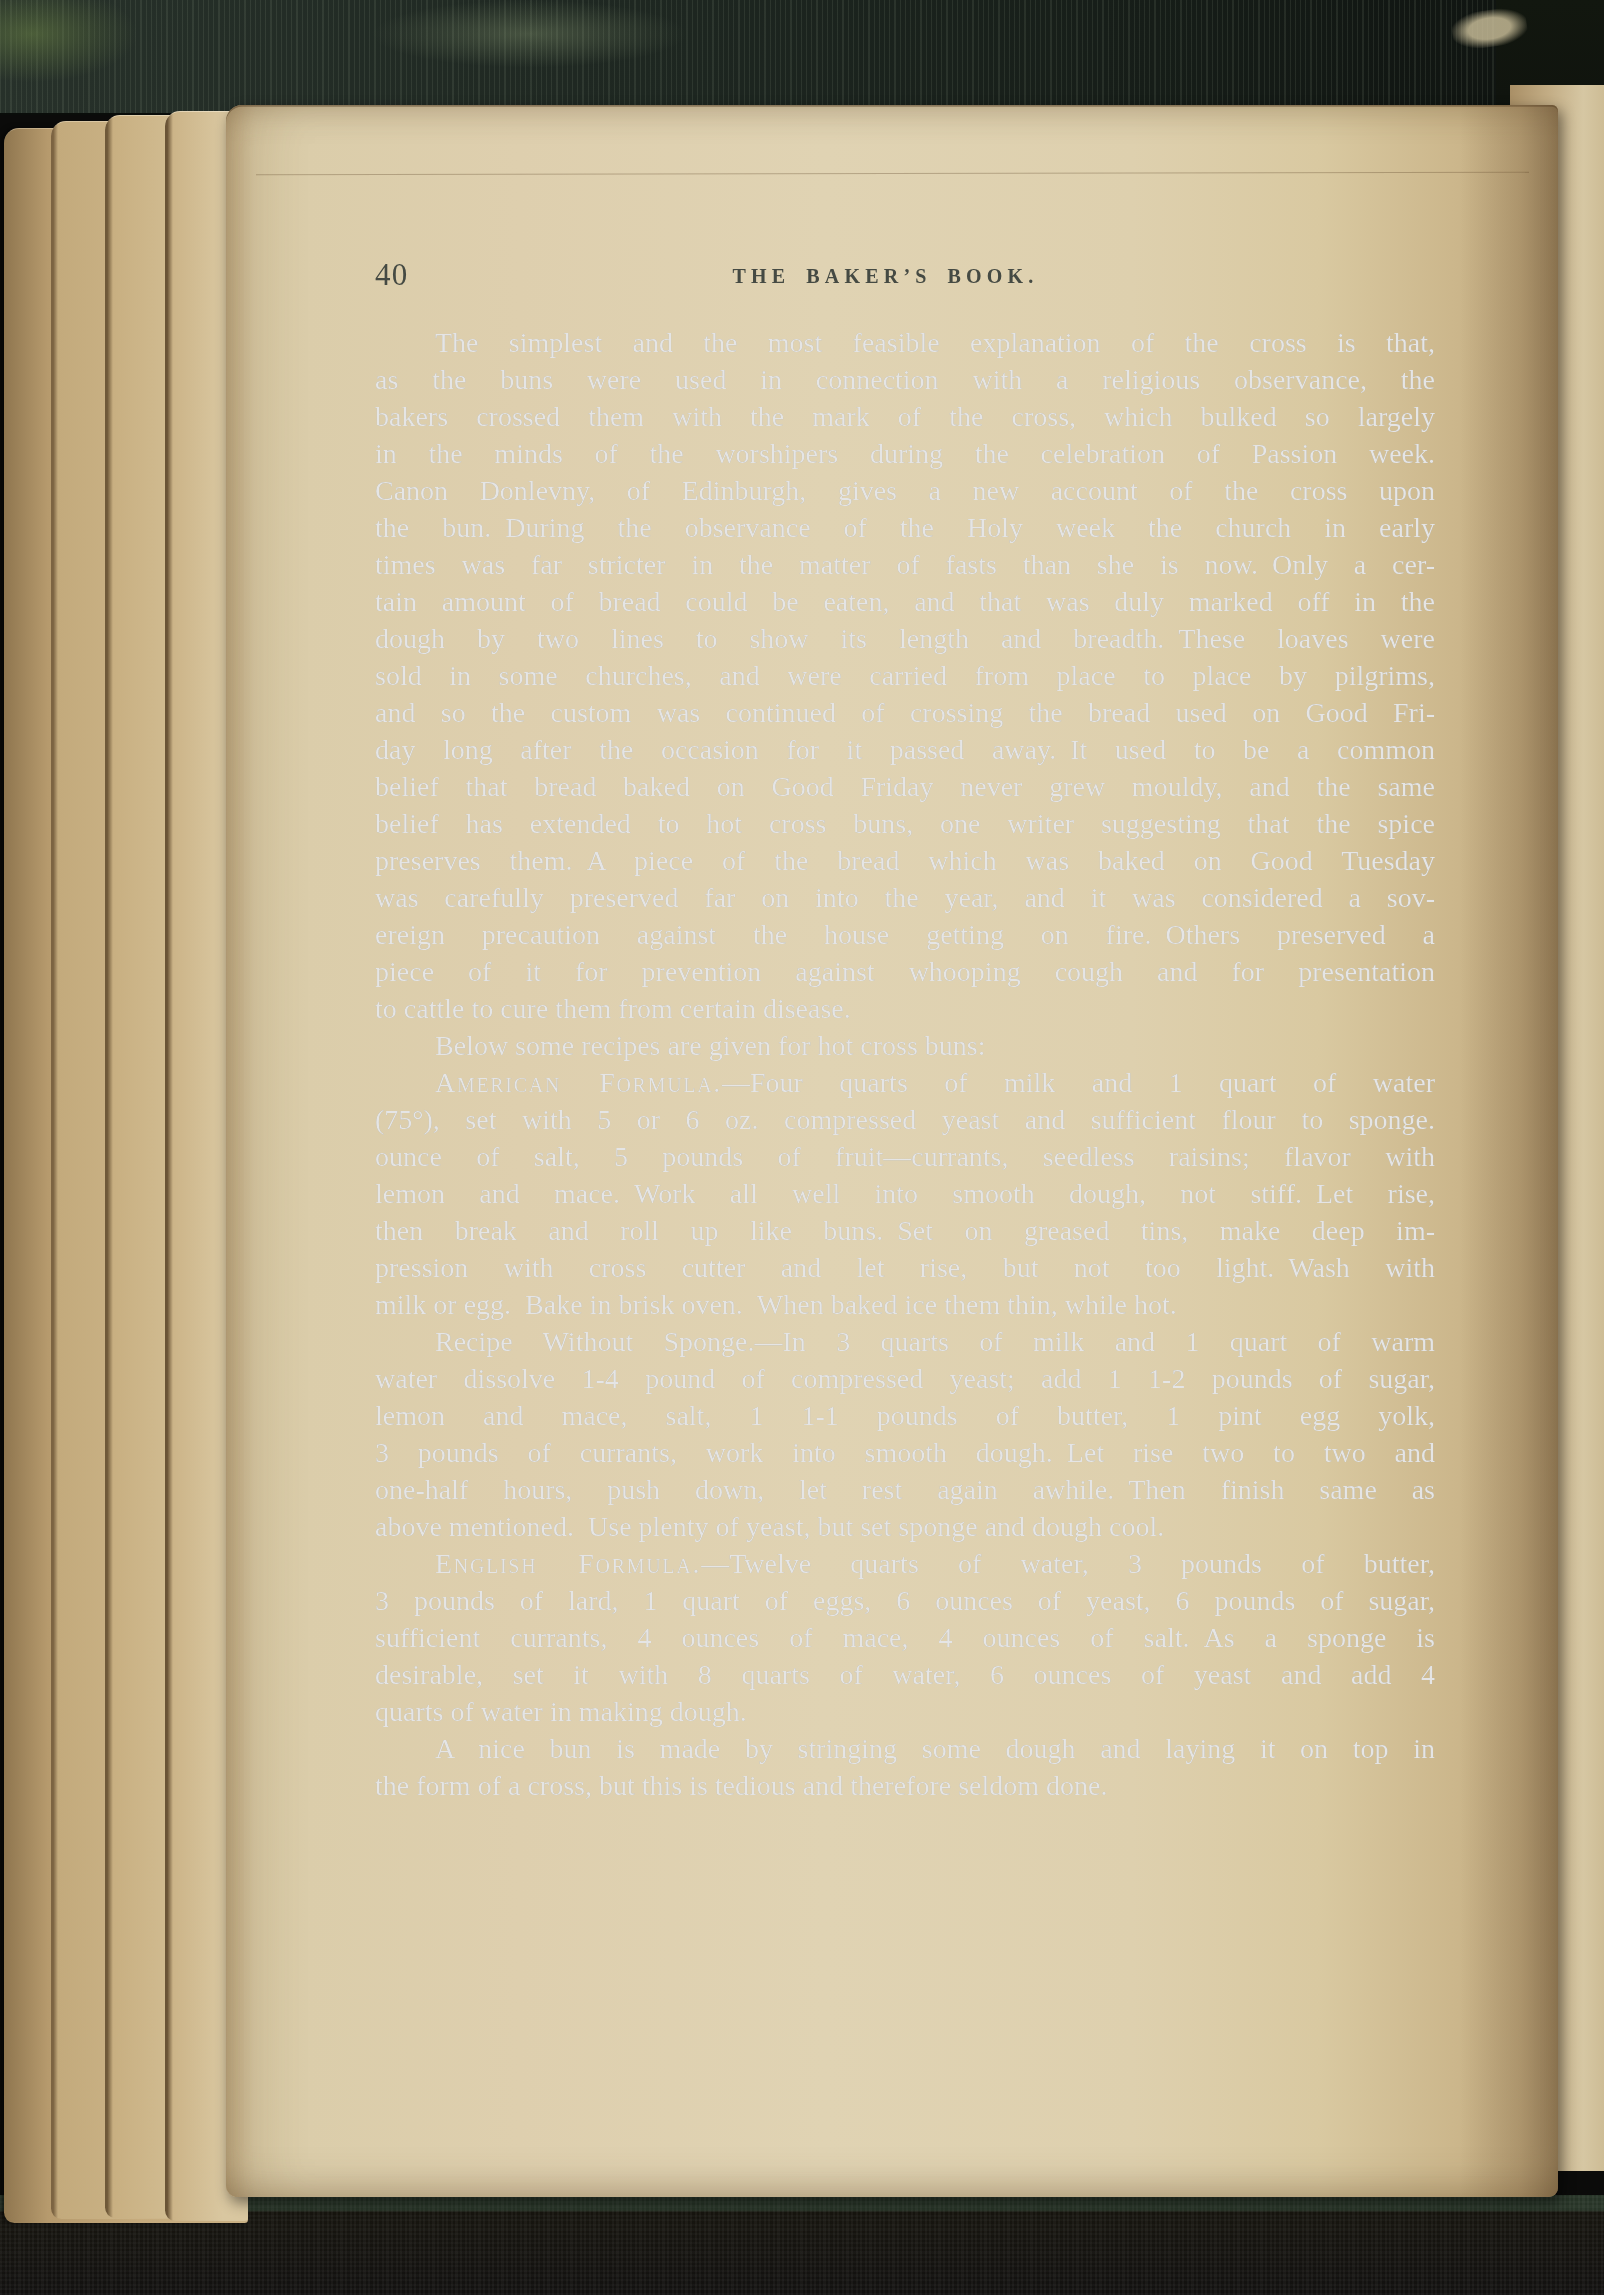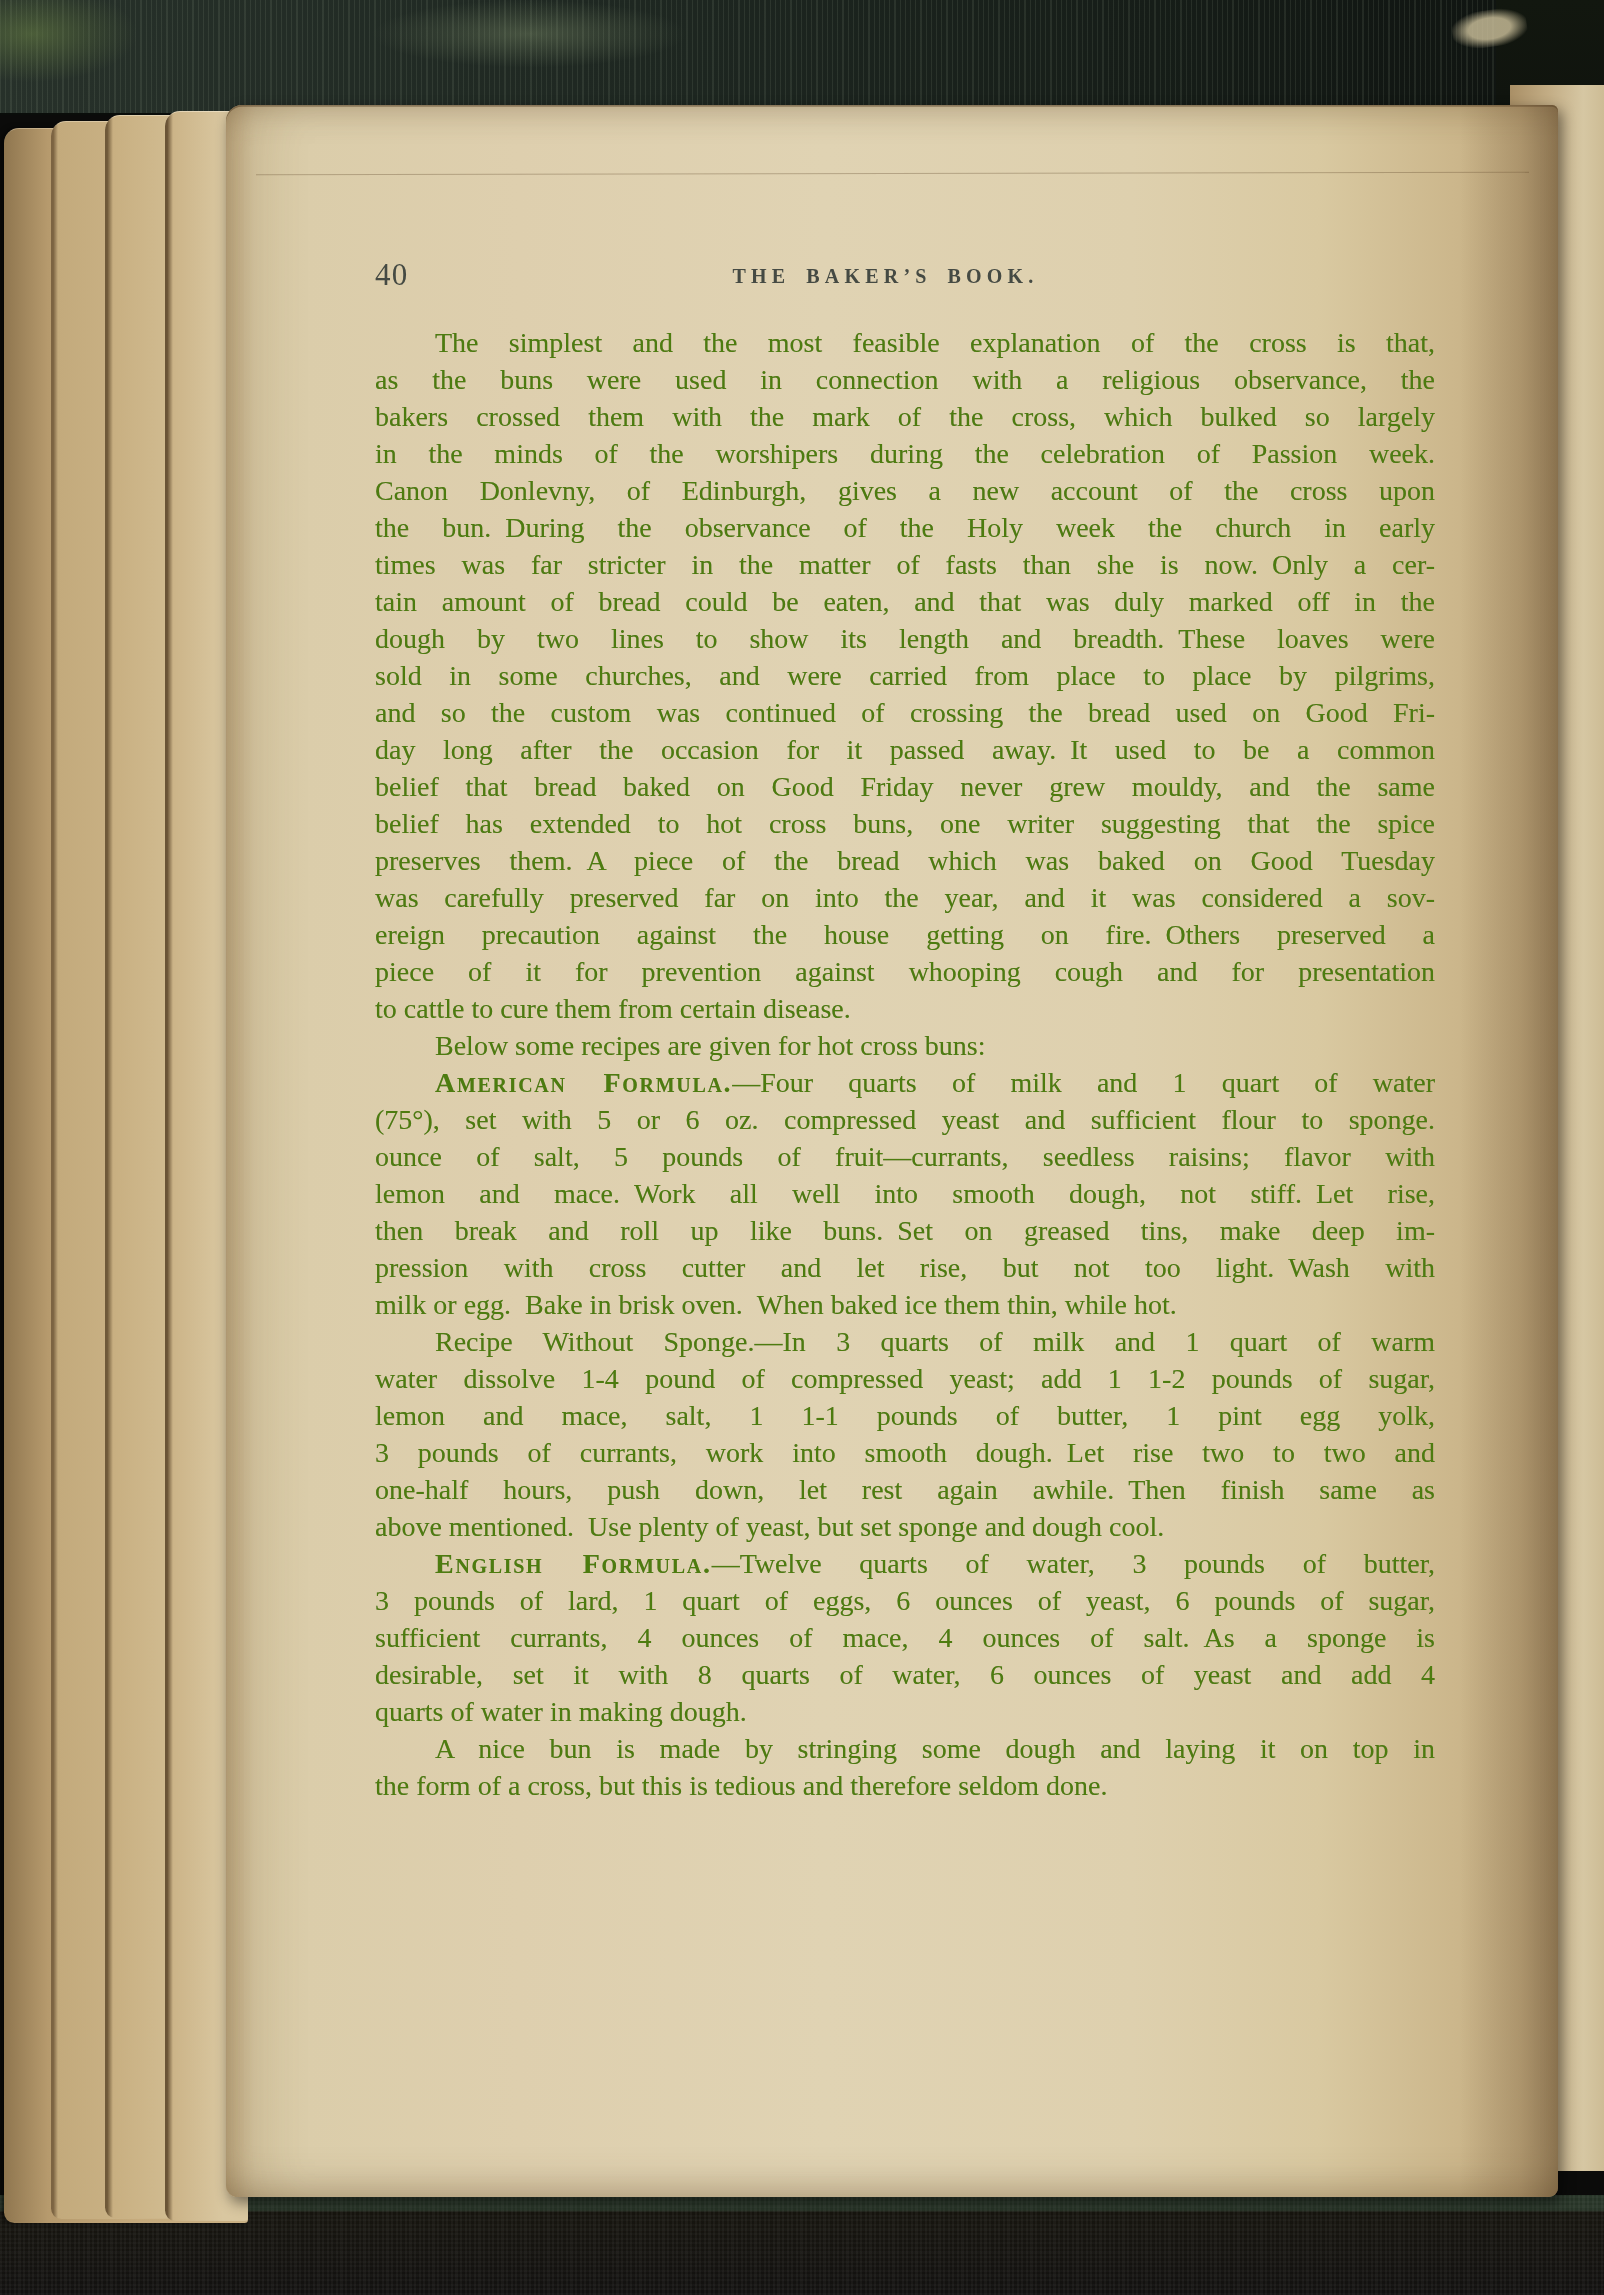--- a/index.html
+++ b/index.html
@@ -84,30 +84,30 @@
   }
   .pagenum{
     position:absolute;left:0;top:0;font-size:31px;line-height:35px;letter-spacing:1.2px;
   }
   .running-title{
     position:absolute;left:0;top:3.5px;width:1021px;text-align:center;
     font-size:20px;line-height:31px;letter-spacing:5.2px;word-spacing:5.8px;font-weight:bold;
   }
   .text-body{
     position:absolute;left:375px;top:324px;width:1060px;
-    color:#4d7c0f;font-size:28px;
+    color:#e5e5e5;font-size:28px;
     text-shadow:0 0 0.6px rgba(58,63,57,.35);
   }
   .line{
     height:37px;line-height:37px;overflow:hidden;
     text-align:justify;text-align-last:justify;
   }
   .line.lastline{text-align-last:left;}
   .line.indent{text-indent:60px;}
-  .sc{font-variant:small-caps;letter-spacing:1.7px;font-weight:bold;}
+  .sc{font-variant:small-caps;letter-spacing:1.7px;}
 </style>
 </head>
 <body>
 
 <div class="cover-top"></div>
 <div class="cover-top-right"></div>
 <div class="cover-fray"></div>
 <div class="cover-bottom"></div>
 
 <div class="edge edge1"></div>

